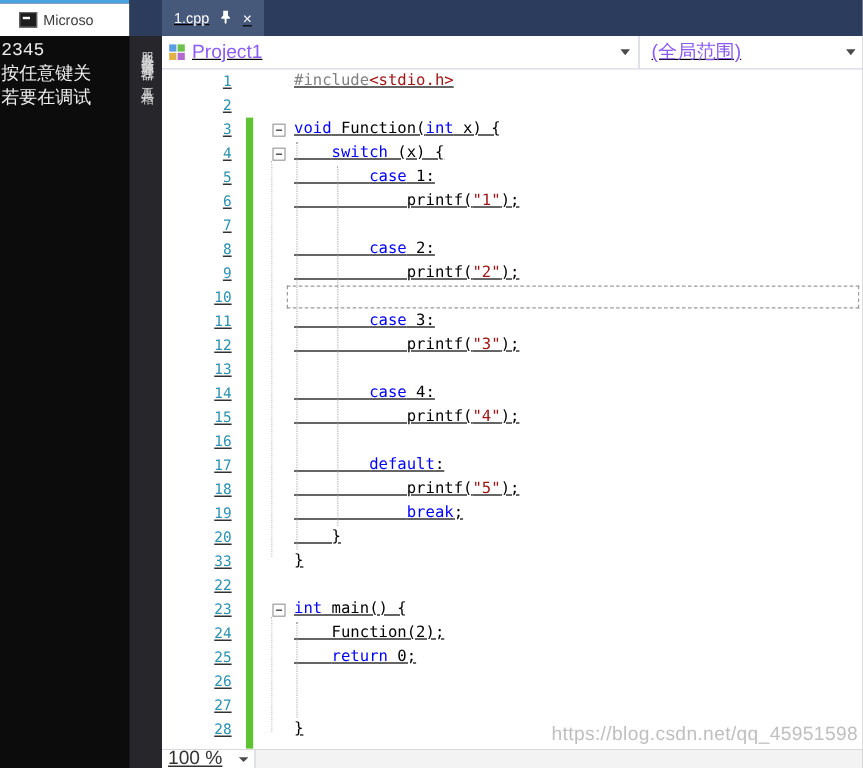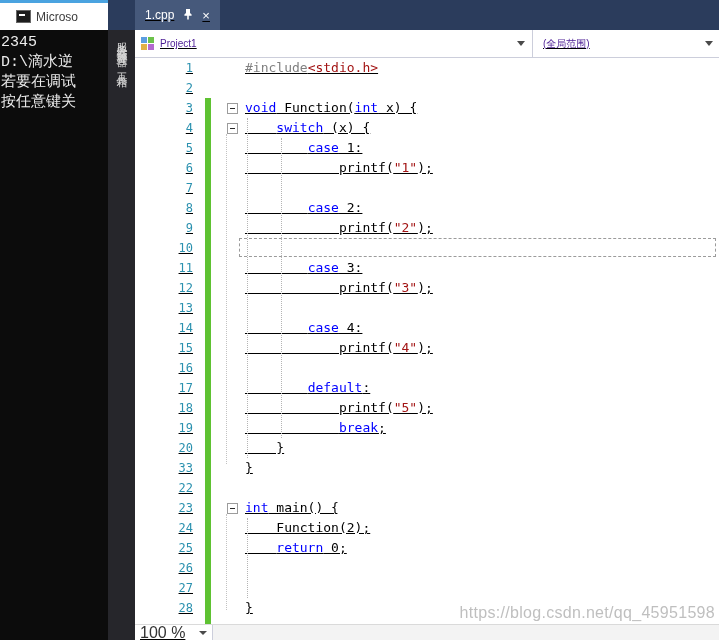--- a/index.html
+++ b/index.html
@@ -25,21 +25,21 @@
   
   .main { position:absolute; left:135px; top:0; width:584px; height:640px; background:#fff; display:flex; flex-direction:column;text-decoration:underline; }
 
   .tabbar { flex:none; height:30px; background:var(--tab-bar-bg,#2b3c5c); display:flex; align-items:stretch; }
   .doc-tab { background:var(--active-tab-bg,#46597b); color:#fff; display:flex; align-items:center; gap:9px; padding:0 10px; font-size:12px; }
   .tab-close { font-size:13px; line-height:1; color:#fff; }
 
   .navbar { flex:none; height:28px; background:#fff; border-bottom:1px solid #cccedb; display:flex; align-items:stretch; }
   .nav-left { flex:0 0 398px; display:flex; align-items:center; gap:6px; padding-left:6px; position:relative; border-right:1px solid #cccedb; }
   .nav-right { flex:1; display:flex; align-items:center; padding-left:10px; position:relative; }
-  .combo-label { font-size:10px; color:#4c1d95; }
+  .combo-label { font-size:16px; color:#8b5cf6; }
   .dd-arrow { width:0; height:0; border-left:4px solid transparent; border-right:4px solid transparent; border-top:5px solid #4a4a4a; }
   .nav-left .dd-arrow { position:absolute; right:7px; top:11px; }
   .nav-right .dd-arrow { position:absolute; right:6px; top:11px; }
   .proj-icon { width:13px; height:13px; display:grid; grid-template-columns:1fr 1fr; grid-template-rows:1fr 1fr; gap:1px; flex:none; }
   .proj-icon i:nth-child(1){background:#5c9ee0}.proj-icon i:nth-child(2){background:#6cc24a}
   .proj-icon i:nth-child(3){background:#e0b145}.proj-icon i:nth-child(4){background:#b469cf}
 
   .editor { position:relative; flex:1; background:#fff; overflow:hidden;
             font-family:"DejaVu Sans Mono","Liberation Mono",monospace; font-size:13px; }
   .code-row { display:flex; height:20px; line-height:20px; }
@@ -74,23 +74,22 @@
 
 <div class="screen">
 
   <div class="console">
     <div class="console-title">
       <span class="console-icon"></span>
       <span class="console-title-text">Microso</span>
     </div>
     <div class="console-body">
       <div>2345</div>
-      <div>D:\滴水逆</div>
+      <div>按任意键关</div>
       <div>若要在调试</div>
-      <div>按任意键关</div>
     </div>
   </div>
 
   <div class="side-strip">
     <div class="side-strip-top"></div>
     <div class="side-tabs">
       <div class="side-tab">服务器资源管理器</div>
       <div class="side-tab">工具箱</div>
     </div>
   </div>

